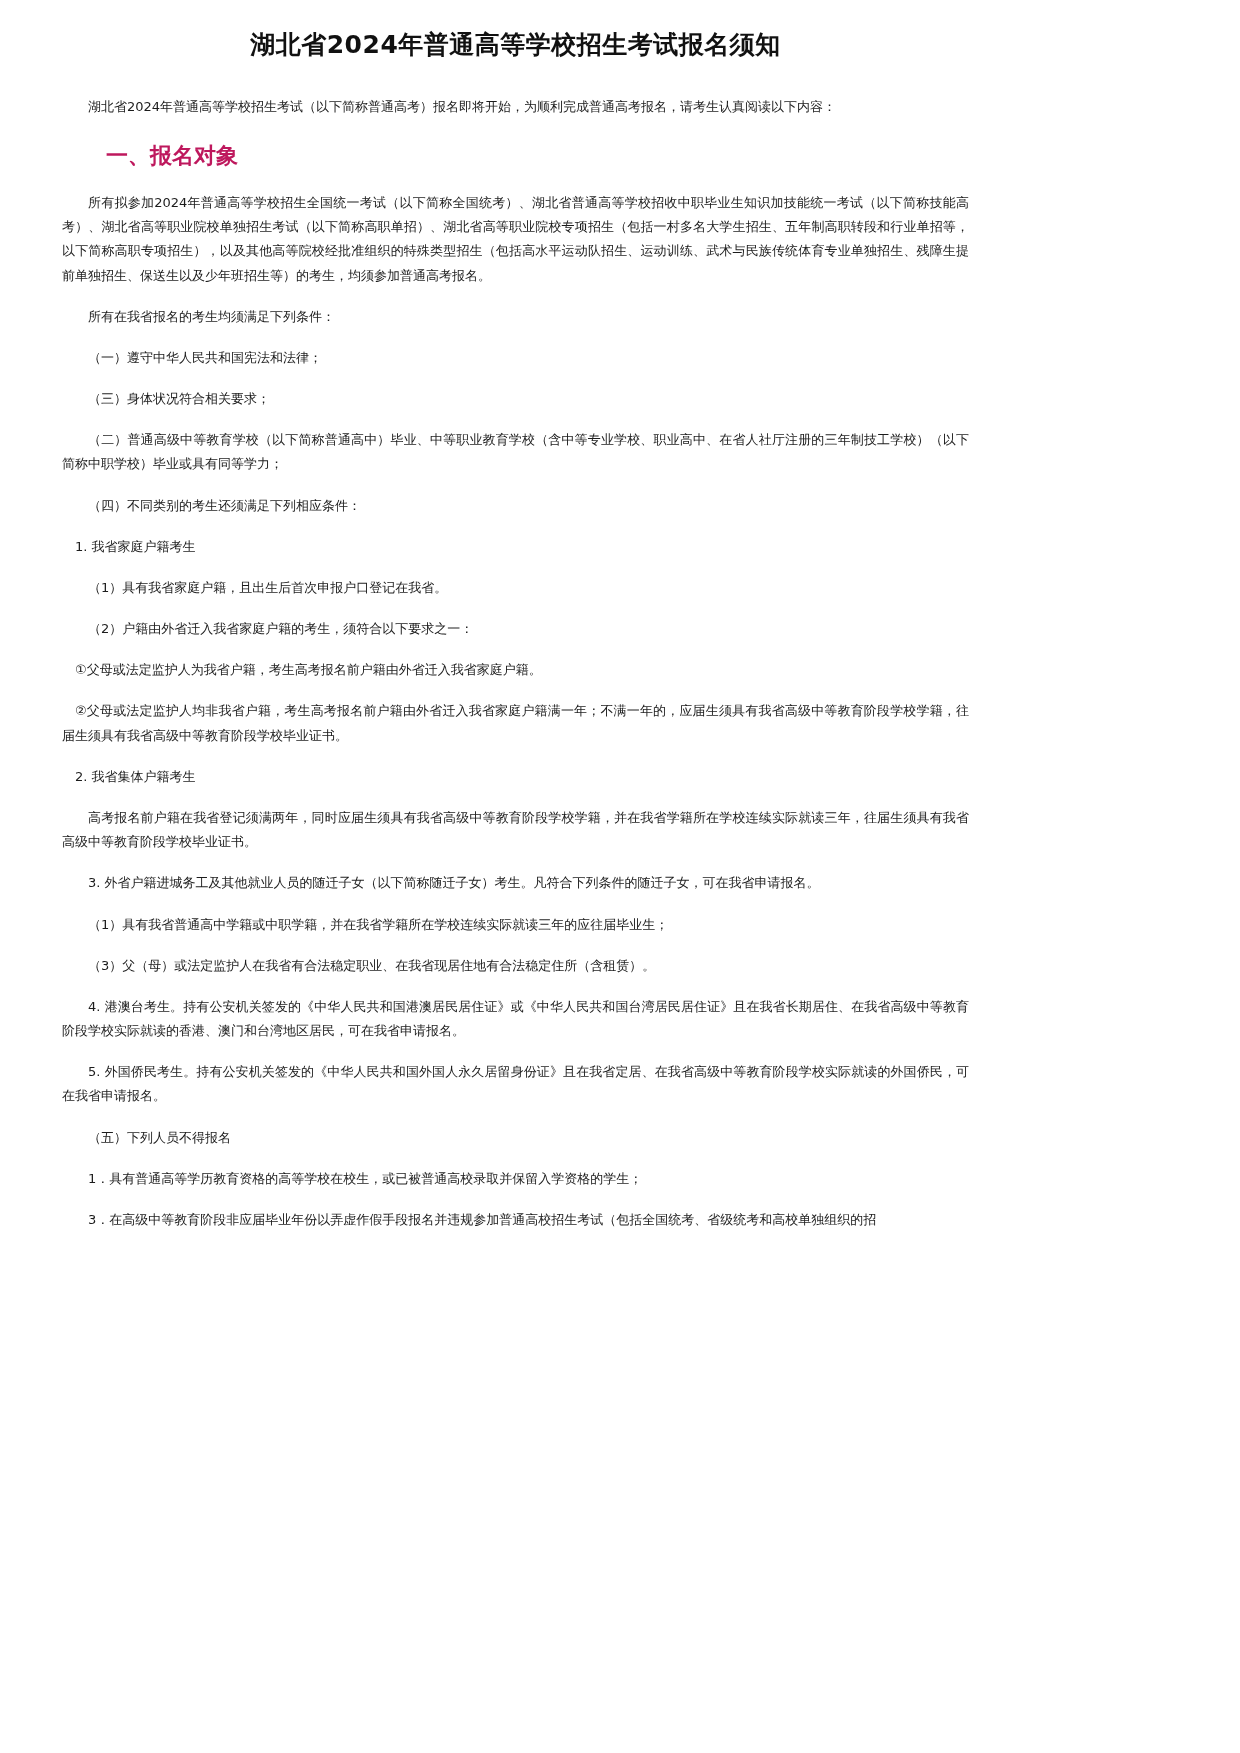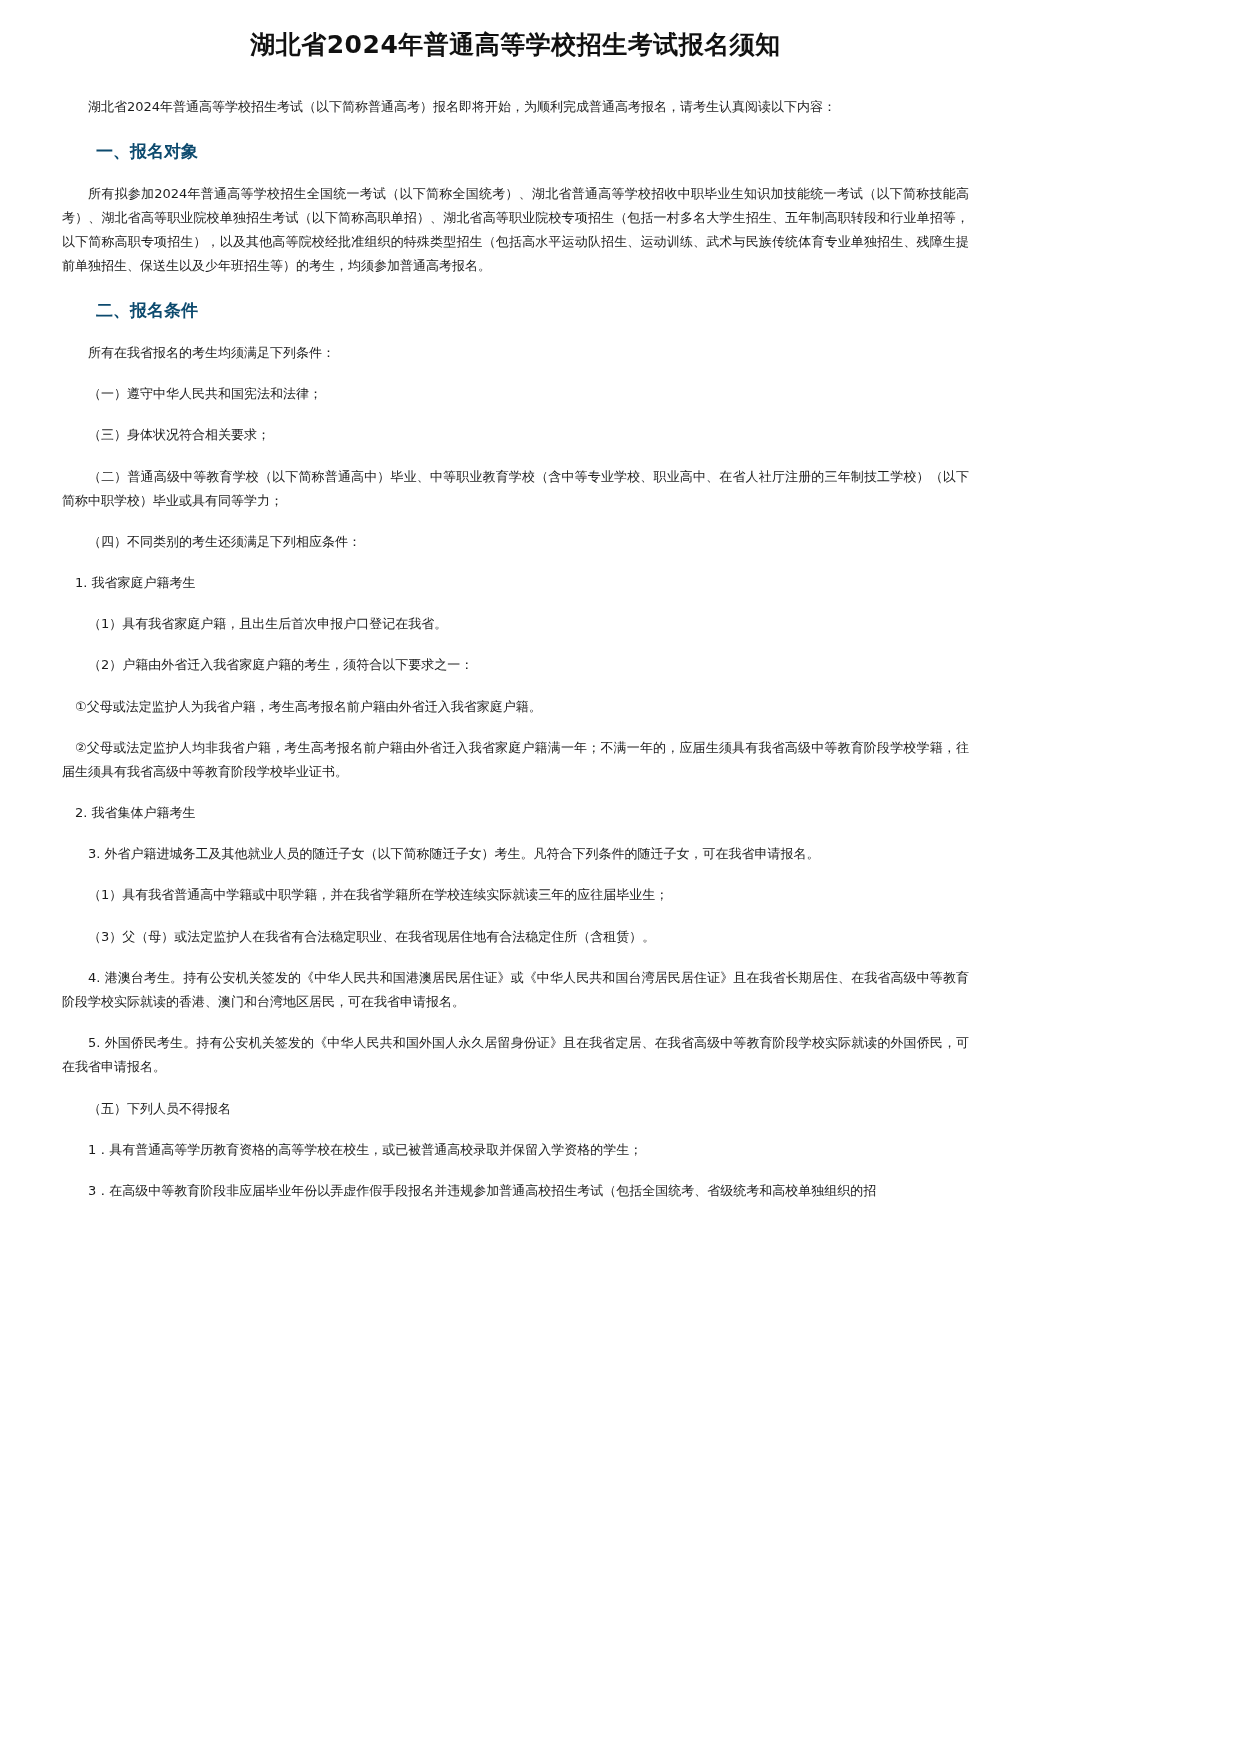--- a/index.html
+++ b/index.html
@@ -34,54 +34,54 @@
     margin: 0 0 17px 0;
     color: #1c1c1c;
   }
   .indent-2 {
     text-indent: 2em;
   }
   .indent-1 {
     text-indent: 1em;
   }
   .section-head {
-    font-size: 17px;
+    font-size: 22px;
     font-weight: bold;
     line-height: 1.86;
     margin: 4px 0 14px 0;
     text-indent: 2em;
-    color: #0c4a6e;
+    color: #be185d;
   }
 </style>
 </head>
 <body>
 
 <div class="page">
 
   <h1 class="doc-title">湖北省2024年普通高等学校招生考试报名须知</h1>
 
   <p class="para indent-2">湖北省2024年普通高等学校招生考试（以下简称普通高考）报名即将开始，为顺利完成普通高考报名，请考生认真阅读以下内容：</p>
 
   <p class="section-head">一、报名对象</p>
 
   <p class="para indent-2">所有拟参加2024年普通高等学校招生全国统一考试（以下简称全国统考）、湖北省普通高等学校招收中职毕业生知识加技能统一考试（以下简称技能高考）、湖北省高等职业院校单独招生考试（以下简称高职单招）、湖北省高等职业院校专项招生（包括一村多名大学生招生、五年制高职转段和行业单招等，以下简称高职专项招生），以及其他高等院校经批准组织的特殊类型招生（包括高水平运动队招生、运动训练、武术与民族传统体育专业单独招生、残障生提前单独招生、保送生以及少年班招生等）的考生，均须参加普通高考报名。</p>
 
-  <p class="section-head">二、报名条件</p>
 
   <p class="para indent-2">所有在我省报名的考生均须满足下列条件：</p>
   <p class="para indent-2">（一）遵守中华人民共和国宪法和法律；</p>
   <p class="para indent-2">（三）身体状况符合相关要求；</p>
   <p class="para indent-2">（二）普通高级中等教育学校（以下简称普通高中）毕业、中等职业教育学校（含中等专业学校、职业高中、在省人社厅注册的三年制技工学校）（以下简称中职学校）毕业或具有同等学力；</p>
   <p class="para indent-2">（四）不同类别的考生还须满足下列相应条件：</p>
   <p class="para indent-1">1. 我省家庭户籍考生</p>
   <p class="para indent-2">（1）具有我省家庭户籍，且出生后首次申报户口登记在我省。</p>
   <p class="para indent-2">（2）户籍由外省迁入我省家庭户籍的考生，须符合以下要求之一：</p>
   <p class="para indent-1">①父母或法定监护人为我省户籍，考生高考报名前户籍由外省迁入我省家庭户籍。</p>
   <p class="para indent-1">②父母或法定监护人均非我省户籍，考生高考报名前户籍由外省迁入我省家庭户籍满一年；不满一年的，应届生须具有我省高级中等教育阶段学校学籍，往届生须具有我省高级中等教育阶段学校毕业证书。</p>
   <p class="para indent-1">2. 我省集体户籍考生</p>
+  <p class="para indent-2">高考报名前户籍在我省登记须满两年，同时应届生须具有我省高级中等教育阶段学校学籍，并在我省学籍所在学校连续实际就读三年，往届生须具有我省高级中等教育阶段学校毕业证书。</p>
   <p class="para indent-2">3. 外省户籍进城务工及其他就业人员的随迁子女（以下简称随迁子女）考生。凡符合下列条件的随迁子女，可在我省申请报名。</p>
   <p class="para indent-2">（1）具有我省普通高中学籍或中职学籍，并在我省学籍所在学校连续实际就读三年的应往届毕业生；</p>
   <p class="para indent-2">（3）父（母）或法定监护人在我省有合法稳定职业、在我省现居住地有合法稳定住所（含租赁）。</p>
   <p class="para indent-2">4. 港澳台考生。持有公安机关签发的《中华人民共和国港澳居民居住证》或《中华人民共和国台湾居民居住证》且在我省长期居住、在我省高级中等教育阶段学校实际就读的香港、澳门和台湾地区居民，可在我省申请报名。</p>
   <p class="para indent-2">5. 外国侨民考生。持有公安机关签发的《中华人民共和国外国人永久居留身份证》且在我省定居、在我省高级中等教育阶段学校实际就读的外国侨民，可在我省申请报名。</p>
   <p class="para indent-2">（五）下列人员不得报名</p>
   <p class="para indent-2">1．具有普通高等学历教育资格的高等学校在校生，或已被普通高校录取并保留入学资格的学生；</p>
   <p class="para indent-2">3．在高级中等教育阶段非应届毕业年份以弄虚作假手段报名并违规参加普通高校招生考试（包括全国统考、省级统考和高校单独组织的招</p>
 
 </div>

